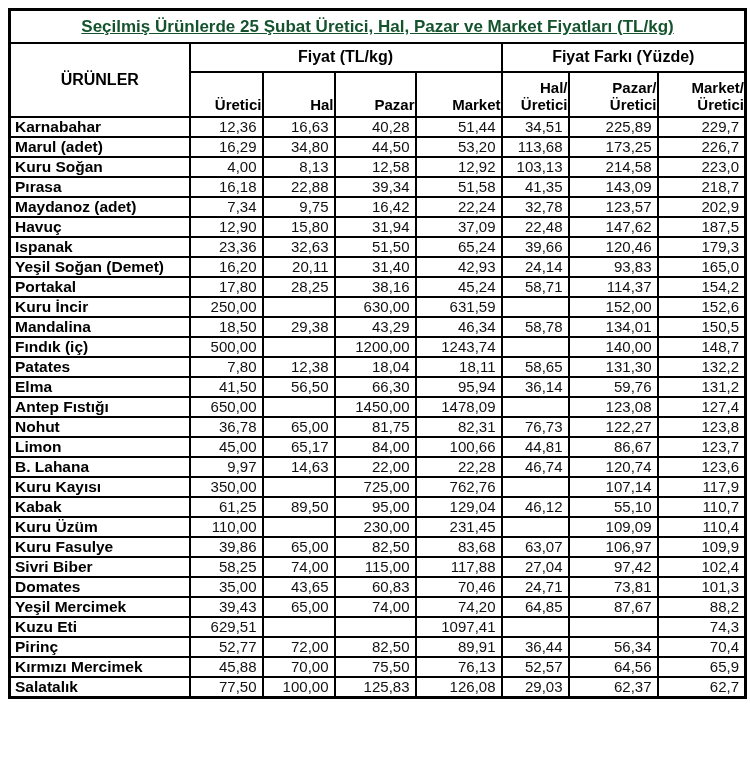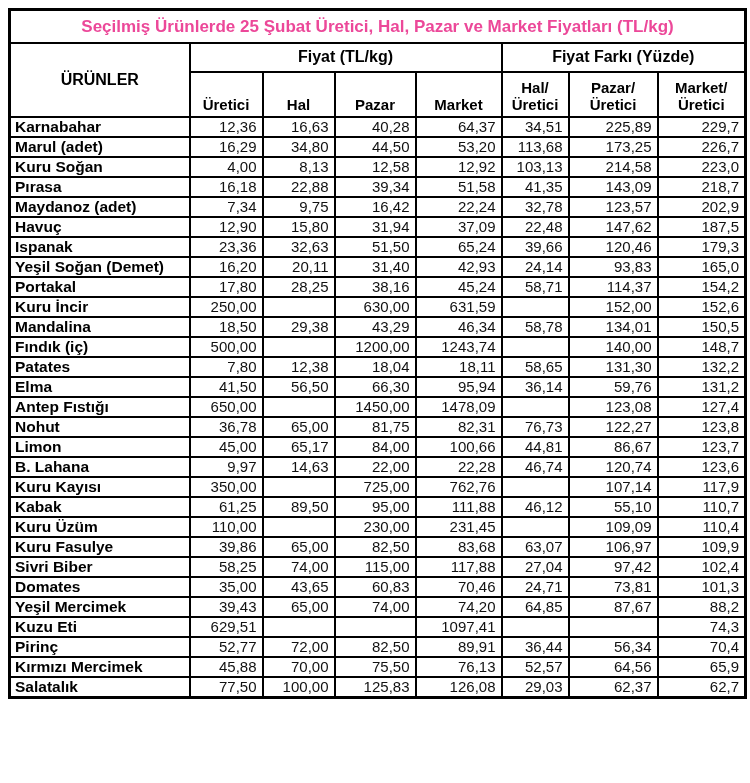--- a/index.html
+++ b/index.html
@@ -53,21 +53,21 @@
     font-weight: bold;
     text-align: center;
     vertical-align: middle;
     color: #000000;
     border-radius: 7px;
   }
   tr.sub-row th.sub {
     height: 40px;
     font-size: 15px;
     font-weight: bold;
-    text-align: center;
+    text-align: right;
     vertical-align: bottom;
     padding-bottom: 3px;
     color: #000000;
   }
   tbody tr {
     height: 20px;
   }
   tbody td.product {
     font-size: 15.5px;
     font-weight: bold;
@@ -96,21 +96,21 @@
       <col style="width:73px">
       <col style="width:72px">
       <col style="width:81px">
       <col style="width:86px">
       <col style="width:67px">
       <col style="width:89px">
       <col style="width:88px">
     </colgroup>
     <thead>
       <tr>
-        <th class="title-cell" colspan="8" style="color: #ec4899;">Seçilmiş Ürünlerde 25 Şubat Üretici, Hal, Pazar ve Market Fiyatları (TL/kg)</th>
+        <th class="title-cell" colspan="8" style="color: #14532d; text-decoration: underline;">Seçilmiş Ürünlerde 25 Şubat Üretici, Hal, Pazar ve Market Fiyatları (TL/kg)</th>
       </tr>
       <tr class="group-row">
         <th class="products-h" rowspan="2">ÜRÜNLER</th>
         <th class="group" colspan="4">Fiyat (TL/kg)</th>
         <th class="group" colspan="3">Fiyat Farkı (Yüzde)</th>
       </tr>
       <tr class="sub-row">
           <th class="sub">Üretici</th>
           <th class="sub">Hal</th>
           <th class="sub">Pazar</th>
@@ -119,21 +119,21 @@
           <th class="sub">Pazar/<br>Üretici</th>
           <th class="sub">Market/<br>Üretici</th>
         </tr>
     </thead>
     <tbody>
         <tr>
           <td class="product">Karnabahar</td>
           <td class="num">12,36</td>
           <td class="num">16,63</td>
           <td class="num">40,28</td>
-          <td class="num">64,37</td>
+          <td class="num">51,44</td>
           <td class="num">34,51</td>
           <td class="num">225,89</td>
           <td class="num">229,7</td>
         </tr>
         <tr>
           <td class="product">Marul (adet)</td>
           <td class="num">16,29</td>
           <td class="num">34,80</td>
           <td class="num">44,50</td>
           <td class="num">53,20</td>
@@ -309,21 +309,21 @@
           <td class="num">762,76</td>
           <td class="num"></td>
           <td class="num">107,14</td>
           <td class="num">117,9</td>
         </tr>
         <tr>
           <td class="product">Kabak</td>
           <td class="num">61,25</td>
           <td class="num">89,50</td>
           <td class="num">95,00</td>
-          <td class="num">111,88</td>
+          <td class="num">129,04</td>
           <td class="num">46,12</td>
           <td class="num">55,10</td>
           <td class="num">110,7</td>
         </tr>
         <tr>
           <td class="product">Kuru Üzüm</td>
           <td class="num">110,00</td>
           <td class="num"></td>
           <td class="num">230,00</td>
           <td class="num">231,45</td>

